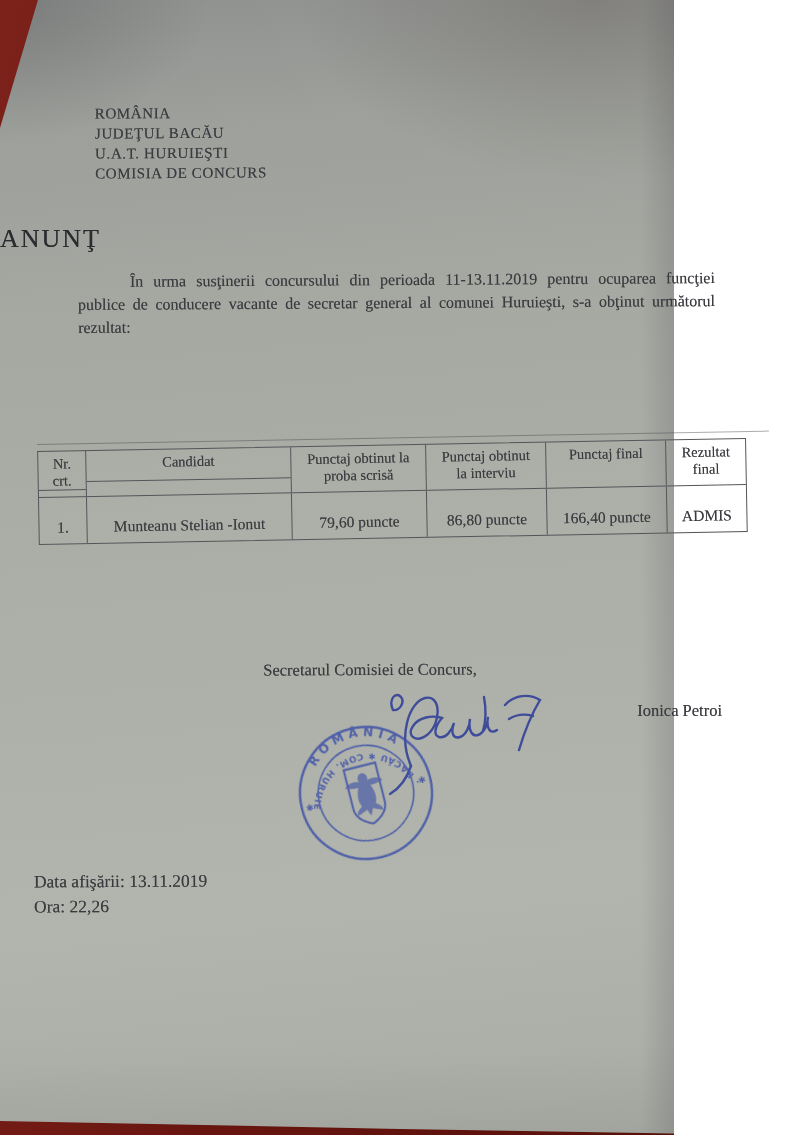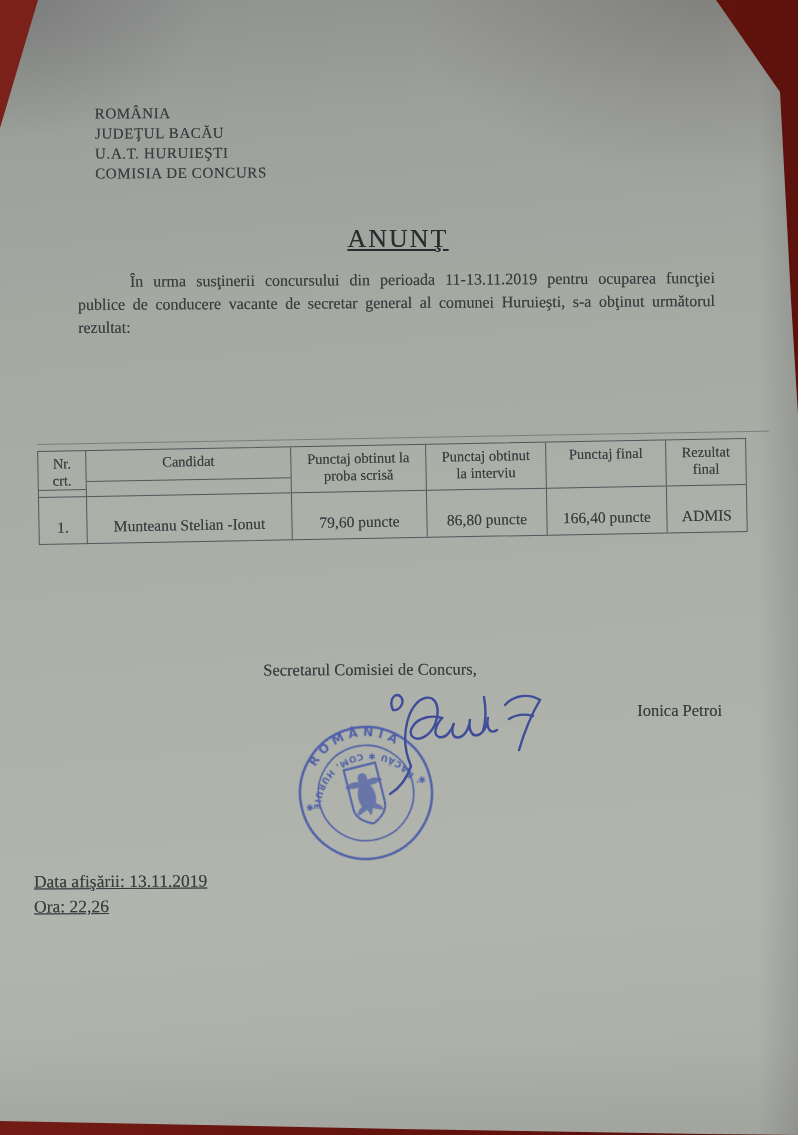--- a/index.html
+++ b/index.html
@@ -1,50 +1,50 @@
 <!DOCTYPE html>
 <html><head>
 <meta charset="utf-8">
 <style>
   html,body{margin:0;padding:0;}
   body{width:801px;height:1135px;overflow:hidden;font-family:"Liberation Serif",serif;}
-  .photo{position:relative;width:798px;height:1135px;background:linear-gradient(100deg,#7c221b 0%,#69150f 45%,#58100b 100%);}
+  .photo{position:relative;width:674px;height:1135px;background:linear-gradient(100deg,#7c221b 0%,#69150f 45%,#58100b 100%);}
   .paper{
     position:absolute;inset:0;
     clip-path:polygon(38px 0,716px 0,780px 92px,791px 300px,801px 465px,801px 1135px,705px 1134px,400px 1129px,0 1121px,0 128px);
     background:linear-gradient(175deg,#8f918f 0%,#9da09b 12%,#a6a9a2 28%,#adb0a9 55%,#b2b5ae 78%,#aaada6 100%);
   }
   .paper::before{
     content:"";position:absolute;inset:0;pointer-events:none;
     background:
       radial-gradient(ellipse 420px 260px at 88% 0%, rgba(55,40,40,.20), transparent 70%),
       radial-gradient(ellipse 300px 200px at 0% 0%, rgba(45,45,50,.22), transparent 70%),
       linear-gradient(to left, rgba(50,50,55,.16) 0%, transparent 5%),
       linear-gradient(to top, rgba(60,60,60,.08) 0%, transparent 8%);
   }
   .ink{color:#3a3b3f;text-shadow:0 0 .5px rgba(58,59,63,.6);}
   .org-block{position:absolute;left:95px;top:103px;font-size:15px;line-height:20px;letter-spacing:.6px;transform:rotate(-.4deg);}
-  .doc-title{position:absolute;left:0;top:224px;width:796px;text-align:center;font-size:26px;letter-spacing:2px;color:#2b2c30;text-shadow:0 0 .6px rgba(43,44,48,.7);text-decoration:underline;}
+  .doc-title{position:absolute;left:0;top:224px;width:796px;font-size:26px;letter-spacing:2px;color:#2b2c30;text-shadow:0 0 .6px rgba(43,44,48,.7);}
   .intro{position:absolute;left:78px;top:268px;width:637px;font-size:16px;line-height:23px;text-align:justify;text-indent:52px;word-spacing:3px;transform:rotate(-.35deg);}
   .tblwrap{position:absolute;left:37px;top:444px;width:709px;transform:rotate(-1.05deg);transform-origin:left top;}
   .topline{width:732px;height:1px;background:rgba(70,70,75,.45);margin-bottom:6px;}
   .tbl{border:1.6px solid #54555a;width:709px;box-sizing:border-box;background:rgba(255,255,255,.03);}
   .trow{display:flex;}
   .hrow{height:45px;border-bottom:1.4px solid #54555a;}
   .drow{height:46px;}
   .cell{box-sizing:border-box;border-right:1.4px solid #54555a;display:flex;flex-direction:column;align-items:stretch;}
   .cell:last-child{border-right:none;}
   .c1{flex:0 0 48px;} .c2{flex:0 0 205px;} .c3{flex:0 0 135px;} .c4{flex:0 0 120px;} .c5{flex:0 0 120px;} .c6{flex:1;}
   .htext{font-size:14.5px;line-height:17px;text-align:center;padding-top:4px;}
   .hsplit{border-bottom:1.3px solid #55565a;}
   .h34{height:34px;} .h26{height:26px;}
   .dcell{justify-content:flex-end;align-items:center;padding-bottom:7px;font-size:15.5px;flex-direction:column;display:flex;}
   .sec-line{position:absolute;left:0;top:660px;width:740px;text-align:center;font-size:16.5px;transform:rotate(-.3deg);}
   .sig-name{position:absolute;left:0;top:701px;width:722px;text-align:right;font-size:16.5px;}
-  .footer-block{position:absolute;left:34px;top:869px;font-size:17.5px;line-height:25px;transform:rotate(-.3deg);text-decoration:underline;}
+  .footer-block{position:absolute;left:34px;top:869px;font-size:17.5px;line-height:25px;transform:rotate(-.3deg);}
   .stamp{position:absolute;left:295px;top:722px;width:142px;height:142px;transform:rotate(-14deg);opacity:.85;filter:blur(.3px);}
   .signature{position:absolute;left:383px;top:686px;width:180px;height:118px;opacity:.88;filter:blur(.2px);}
   .stamp text, .stamp textPath{fill:#4053a8;font-family:"DejaVu Sans",sans-serif;}
   .arc-top{font-size:12px;letter-spacing:4.5px;font-weight:bold;}
   .arc-bottom{font-size:8.6px;letter-spacing:1.4px;font-weight:bold;}
 </style>
 </head>
 <body>
 
 <div class="photo">

